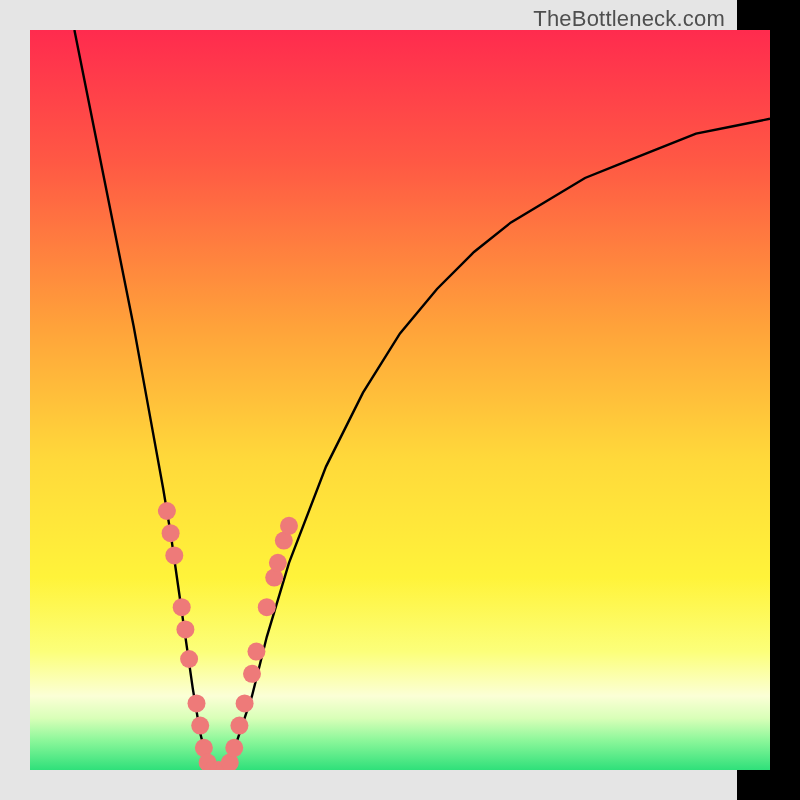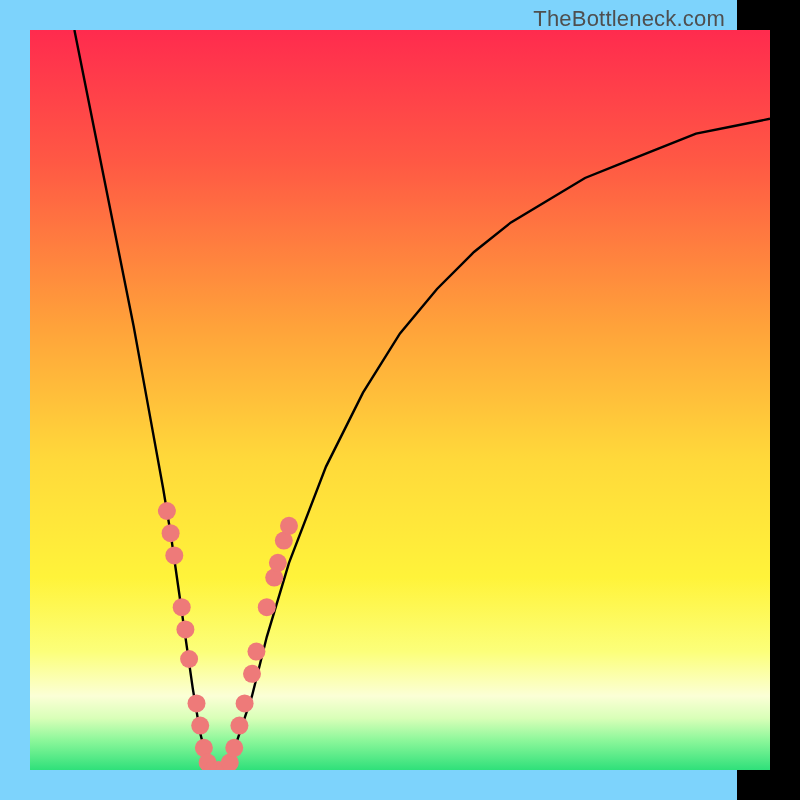--- a/index.html
+++ b/index.html
@@ -10,21 +10,21 @@
     overflow: hidden;
     background: #000;
     font-family: Arial, Helvetica, sans-serif;
   }
   .frame {
     position: absolute;
     left: 0;
     top: 0;
     width: 737px;
     height: 800px;
-    background: #7dd3fc;
+    background: #e5e5e5;
   }
   .plot {
     position: absolute;
     left: 30px;
     top: 30px;
     width: 740px;
     height: 740px;
   }
   .gradient {
     position: absolute;

